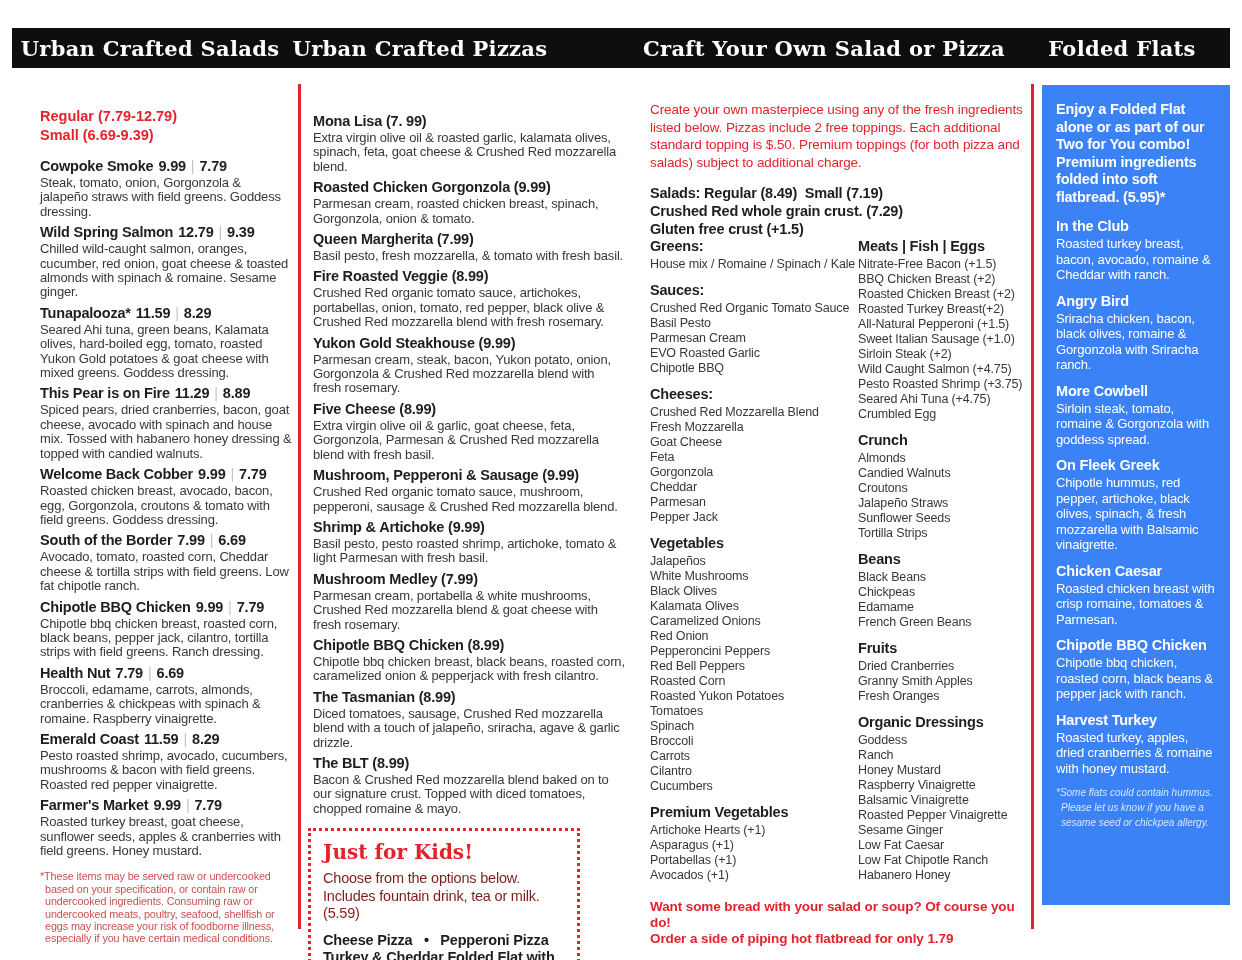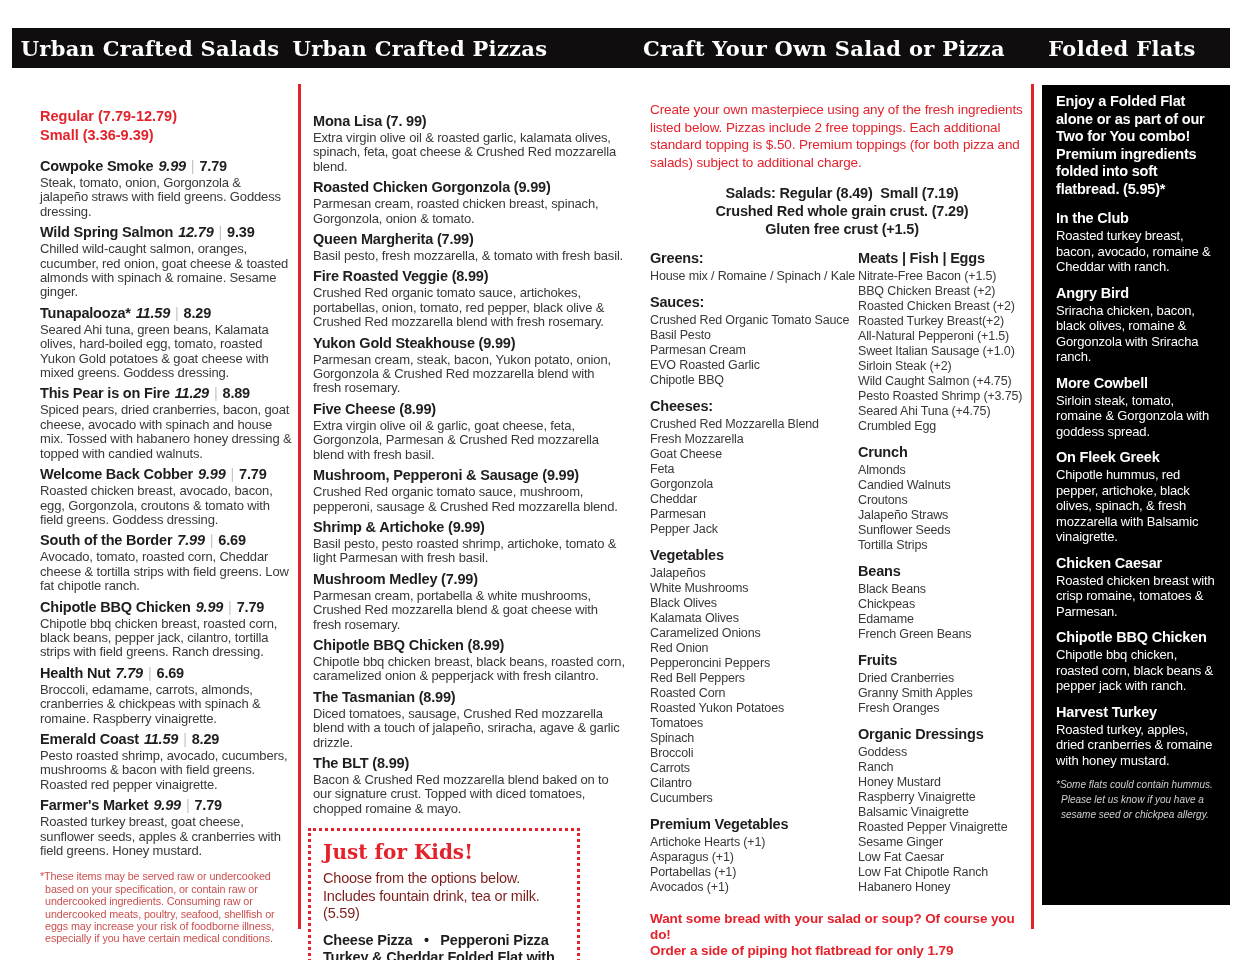--- a/index.html
+++ b/index.html
@@ -22,52 +22,52 @@
   .col2{left:313px;width:312px;padding-top:28px;}
   .col3{left:650px;width:384px;padding-top:16px;}
 
   .size-note{color:#e4222c;font-weight:bold;font-size:14.5px;line-height:19px;}
   .size-notes{margin-bottom:13px;}
 
   .menu-item{margin-bottom:5px;}
   .item-name{font-weight:bold;font-size:14.5px;line-height:17px;color:#201d1e;
     letter-spacing:-0.2px;white-space:nowrap;margin-bottom:1px;}
   .item-desc{font-size:13px;line-height:14.4px;color:#3b3738;letter-spacing:-0.15px;}
-  .reg{margin-left:5px;font-style:italic;}
+  .reg{margin-left:5px;}
   .pipe{margin:0 5px;color:#c6c3c4;font-weight:normal;}
 
   .footnote1{color:#cb4f4f;font-size:10.8px;line-height:12.4px;margin-top:12px;
     padding-left:5px;text-indent:-5px;letter-spacing:-0.1px;}
 
   
   .kids-box{border:3px dotted #e4222c;margin-top:12px;margin-left:-5px;
     padding:6px 12px 10px;width:272px;box-sizing:border-box;}
   .kids-title{font-family:"DejaVu Serif",serif;font-weight:bold;color:#e4222c;
     font-size:20px;line-height:26px;margin:2px 0 5px;}
   .kids-intro{font-size:14.5px;line-height:17.5px;color:#7f1d1d;margin-bottom:9px;letter-spacing:-0.2px;}
   .kids-option{font-weight:bold;font-size:14.5px;line-height:17.5px;color:#201d1e;
     letter-spacing:-0.2px;white-space:pre-wrap;}
 
   
   .craft-intro{color:#e4222c;font-size:13.5px;line-height:17.5px;margin-bottom:13px;letter-spacing:-0.1px;}
-  .craft-pricing{margin-bottom:12px;text-align:center;}
+  .craft-pricing{}
   .craft-price-line{font-weight:bold;font-size:14.5px;line-height:18px;color:#201d1e;
     letter-spacing:-0.2px;white-space:pre-wrap;}
   .craft-cols{display:flex;}
   .craft-left{width:208px;}
   .craft-right{width:176px;}
   .group{margin-bottom:10px;}
   .group-heading{font-weight:bold;font-size:14.5px;line-height:17px;color:#201d1e;
     letter-spacing:-0.2px;margin-bottom:2px;white-space:nowrap;}
   .group-item{font-size:12.5px;line-height:15px;color:#3b3738;letter-spacing:-0.15px;white-space:nowrap;}
   .bread-note{color:#e4222c;font-weight:bold;font-size:13.5px;line-height:16px;margin-top:6px;letter-spacing:-0.1px;}
 
   
   .flats-panel{position:absolute;left:1042px;top:85px;width:188px;height:820px;
-    background:#000000;color:#fff;padding:8px 14px;box-sizing:border-box;overflow:hidden;}
+    background:#3b82f6;color:#fff;padding:16px 14px;box-sizing:border-box;overflow:hidden;}
   .flats-intro{font-weight:bold;font-size:14.5px;line-height:17.5px;margin-bottom:11px;letter-spacing:-0.2px;}
   .flat-item{margin-bottom:9px;}
   .flat-name{font-weight:bold;font-size:14.5px;line-height:18px;letter-spacing:-0.2px;margin-bottom:1px;}
   .flat-desc{font-size:13px;line-height:15.5px;letter-spacing:-0.15px;}
   .flats-footnote{font-style:italic;font-size:10px;line-height:15px;color:rgba(255,255,255,.8);
     margin-top:4px;padding-left:5px;text-indent:-5px;}
 </style>
 </head>
 <body>
 
@@ -79,21 +79,21 @@
     <span class="header-title ht3">Craft Your Own Salad or Pizza</span>
     <span class="header-title ht4">Folded Flats</span>
   </div>
 
   <div class="divider div1"></div>
   <div class="divider div2"></div>
 
   <div class="col col1">
     <div class="size-notes">
       <div class="size-note">Regular (7.79-12.79)</div>
-      <div class="size-note">Small (3.36-9.39)</div>
+      <div class="size-note">Small (6.69-9.39)</div>
     </div>
     <div>
 
         <div class="menu-item">
           <div class="item-name"><span>Cowpoke Smoke</span><span class="reg">9.99</span><span class="pipe">|</span><span class="sm">7.79</span></div>
           <div class="item-desc">Steak, tomato, onion, Gorgonzola &amp; jalapeño straws with field greens. Goddess dressing.</div>
         </div>
 
         <div class="menu-item">
           <div class="item-name"><span>Wild Spring Salmon</span><span class="reg">12.79</span><span class="pipe">|</span><span class="sm">9.39</span></div>

